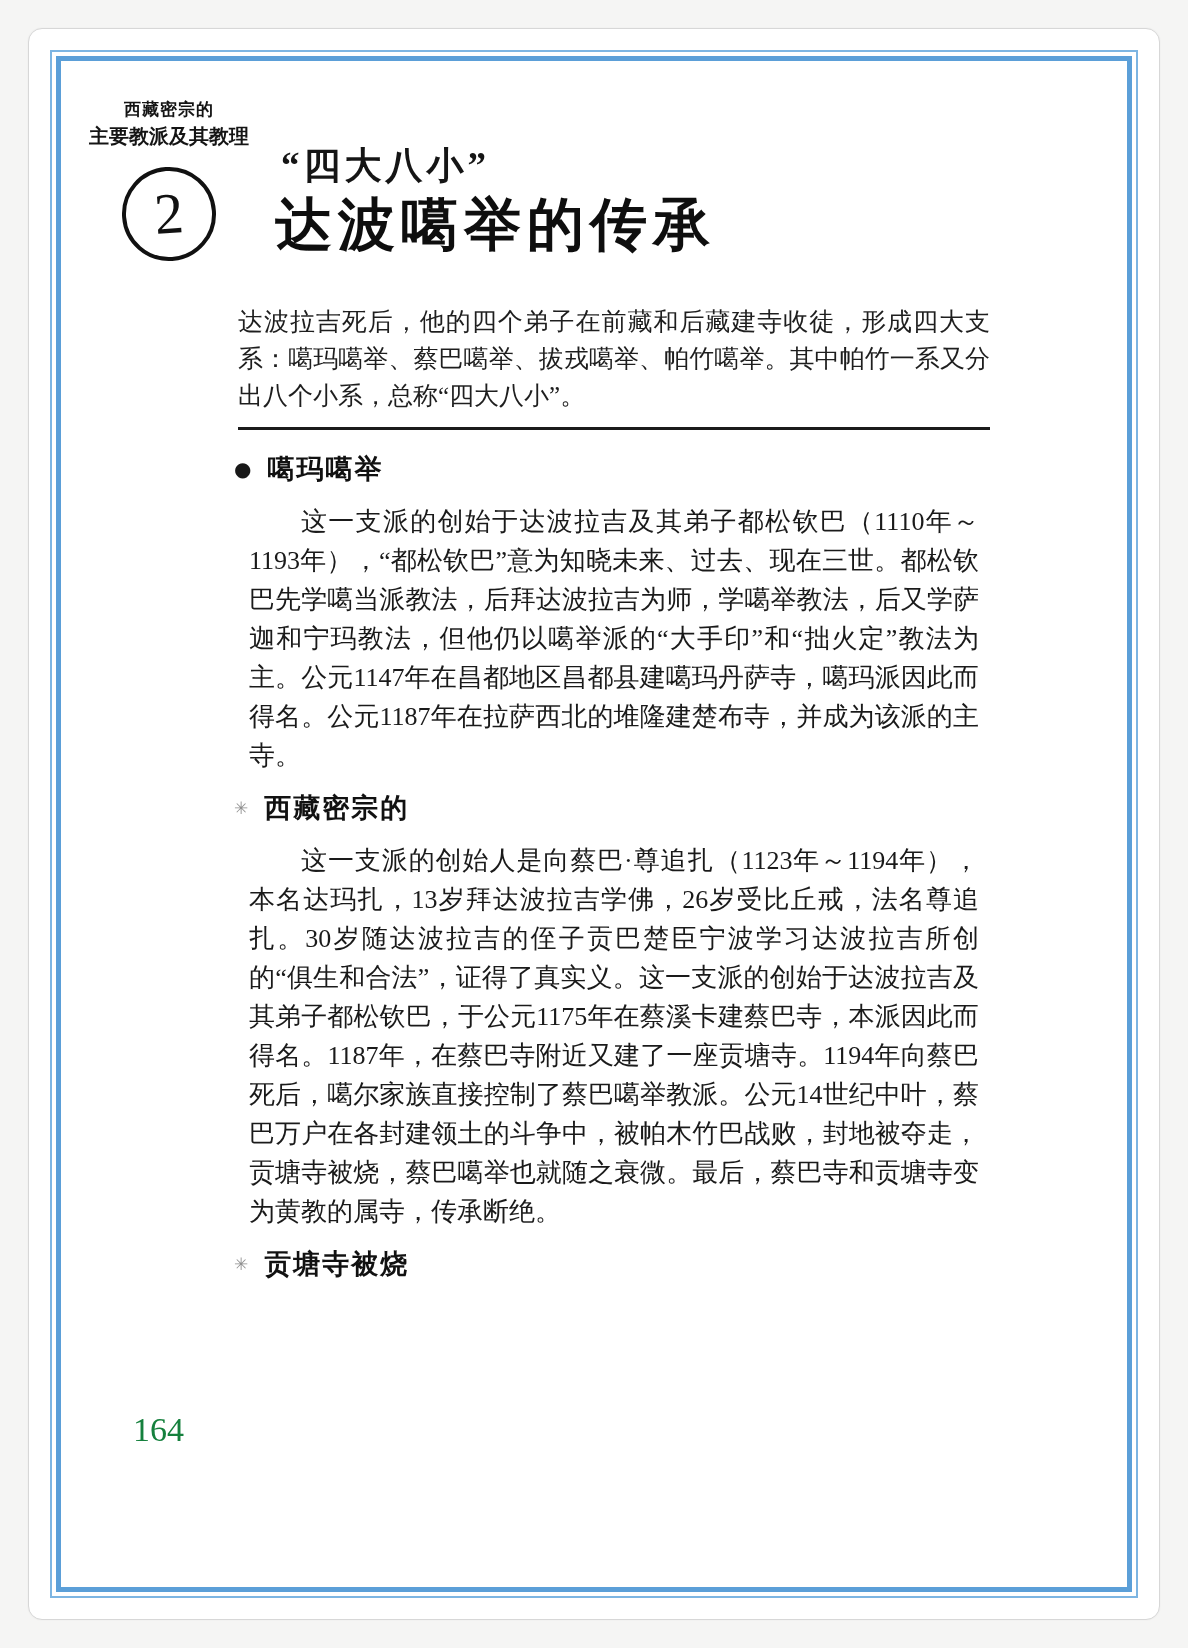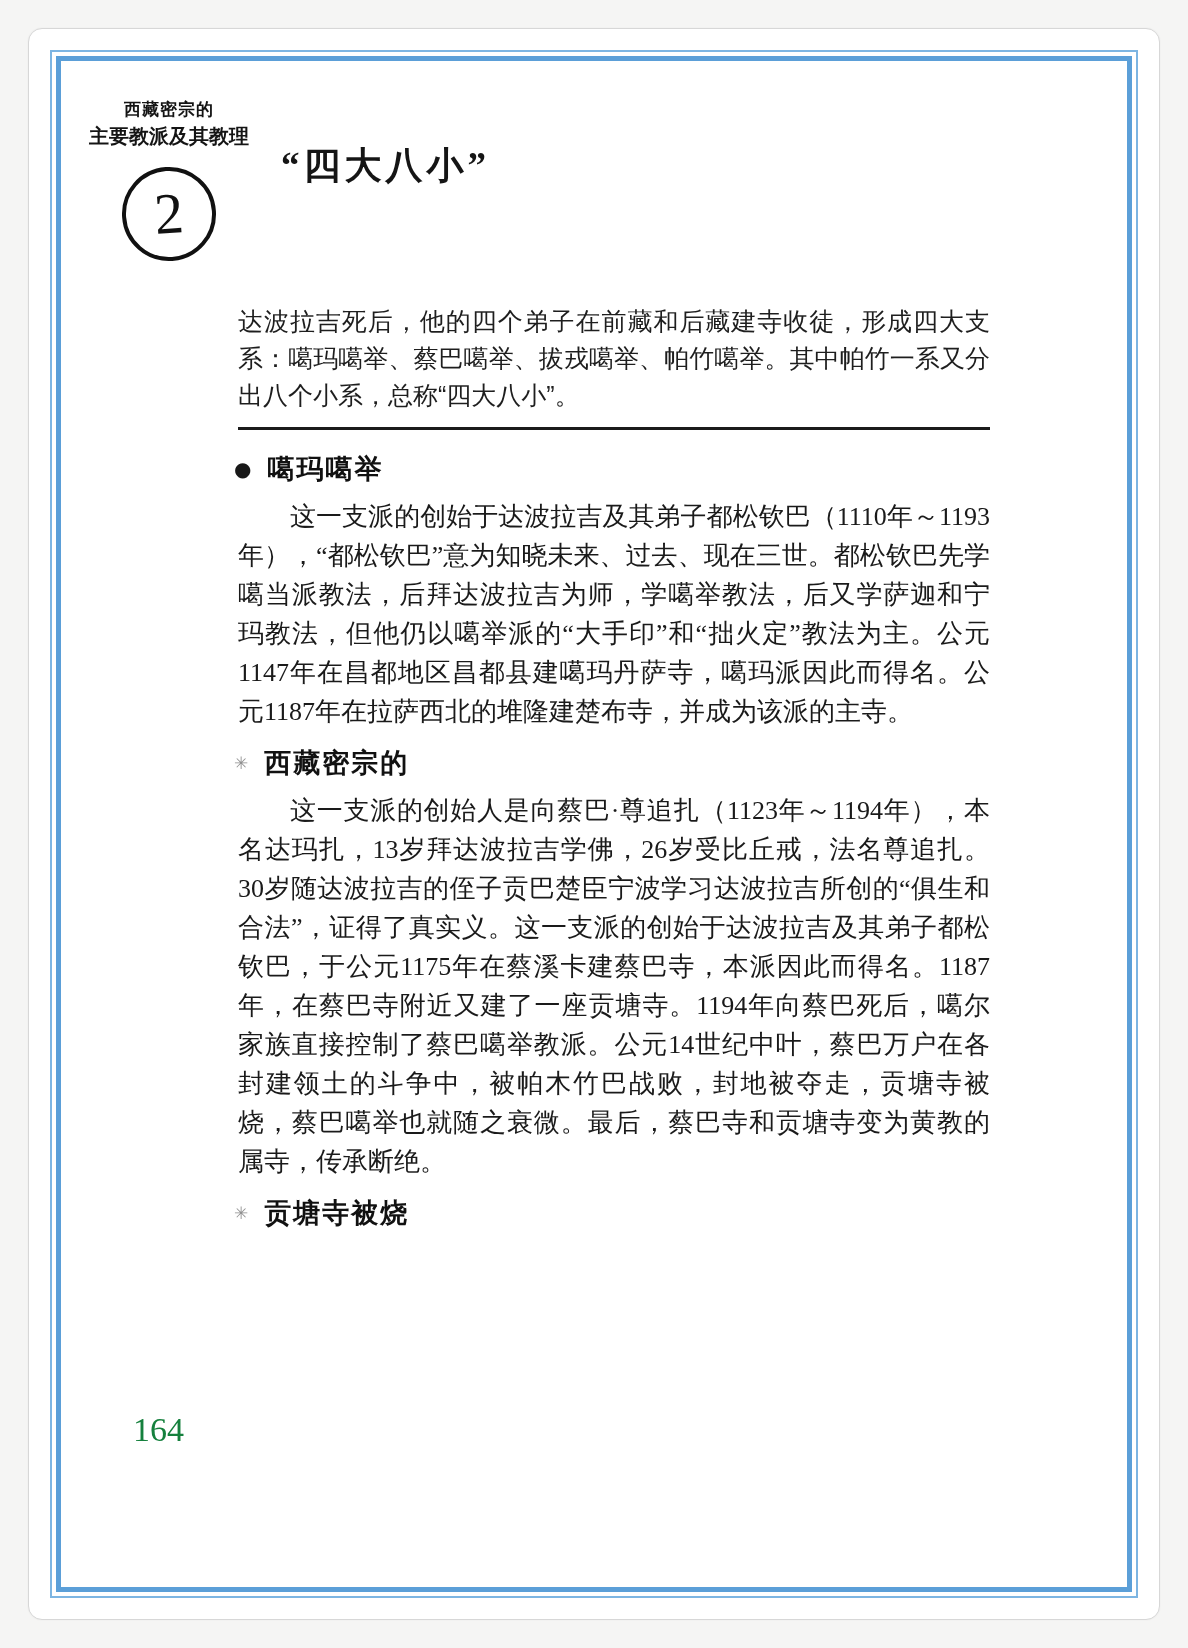--- a/index.html
+++ b/index.html
@@ -52,21 +52,21 @@
     position:absolute;left:246px;top:158px;
     font-family:"Liberation Sans", sans-serif;
     font-size:57px;font-weight:900;color:#0e0e0e;
     letter-spacing:6px;
   }
   
   .intro{
     position:absolute;left:209px;top:274px;width:752px;
     font-size:25px;line-height:37px;color:#1e1e1e;
     text-align:justify;
-    font-family:Liberation Sans, sans-serif;
+    font-family:Liberation Serif, serif;
   }
   .divider{
     position:absolute;left:209px;top:398px;width:752px;height:3px;
     background:#1b1b1b;
   }
   
   .content{
     position:absolute;left:205px;top:408px;width:760px;
     color:#1a1a1a;
   }
@@ -77,21 +77,21 @@
     margin:14px 0 10px 0;letter-spacing:2px;
   }
   .sec-heading .bullet{
     font-size:20px;margin-right:14px;line-height:1;
     font-family:"DejaVu Sans", sans-serif;
   }
   .bullet.solid{color:#181818;}
   .bullet.faint{color:#8f8f8f;filter:blur(0.6px);font-size:17px;}
   .para{
     font-size:26px;line-height:39px;text-align:justify;
-    text-indent:2em;margin:4px;
+    text-indent:2em;margin:15px;
     font-family:"Liberation Serif", serif;
   }
   .para + .para{margin-top:0;}
   .page-number{
     position:absolute;left:104px;top:1382px;
     font-size:34px;color:#15803d;
     font-family:"Liberation Serif", serif;
   }
 </style>
 </head>
@@ -104,20 +104,21 @@
   <div class="series-label">
     <div class="l1">西藏密宗的</div>
     <div class="l2">主要教派及其教理</div>
   </div>
 
   <div class="chapter-circle">
     <span>2</span>
   </div>
 
   <div class="head-subtitle">“四大八小”</div>
+  <div class="head-title">达波噶举的传承</div>
 
   <div class="intro">达波拉吉死后，他的四个弟子在前藏和后藏建寺收徒，形成四大支系：噶玛噶举、蔡巴噶举、拔戎噶举、帕竹噶举。其中帕竹一系又分出八个小系，总称“四大八小”。</div>
   <div class="divider"></div>
 
   <div class="content">
 
     <div class="sec-heading">
       <span class="bullet solid">●</span>
       <span>噶玛噶举</span>
     </div>

